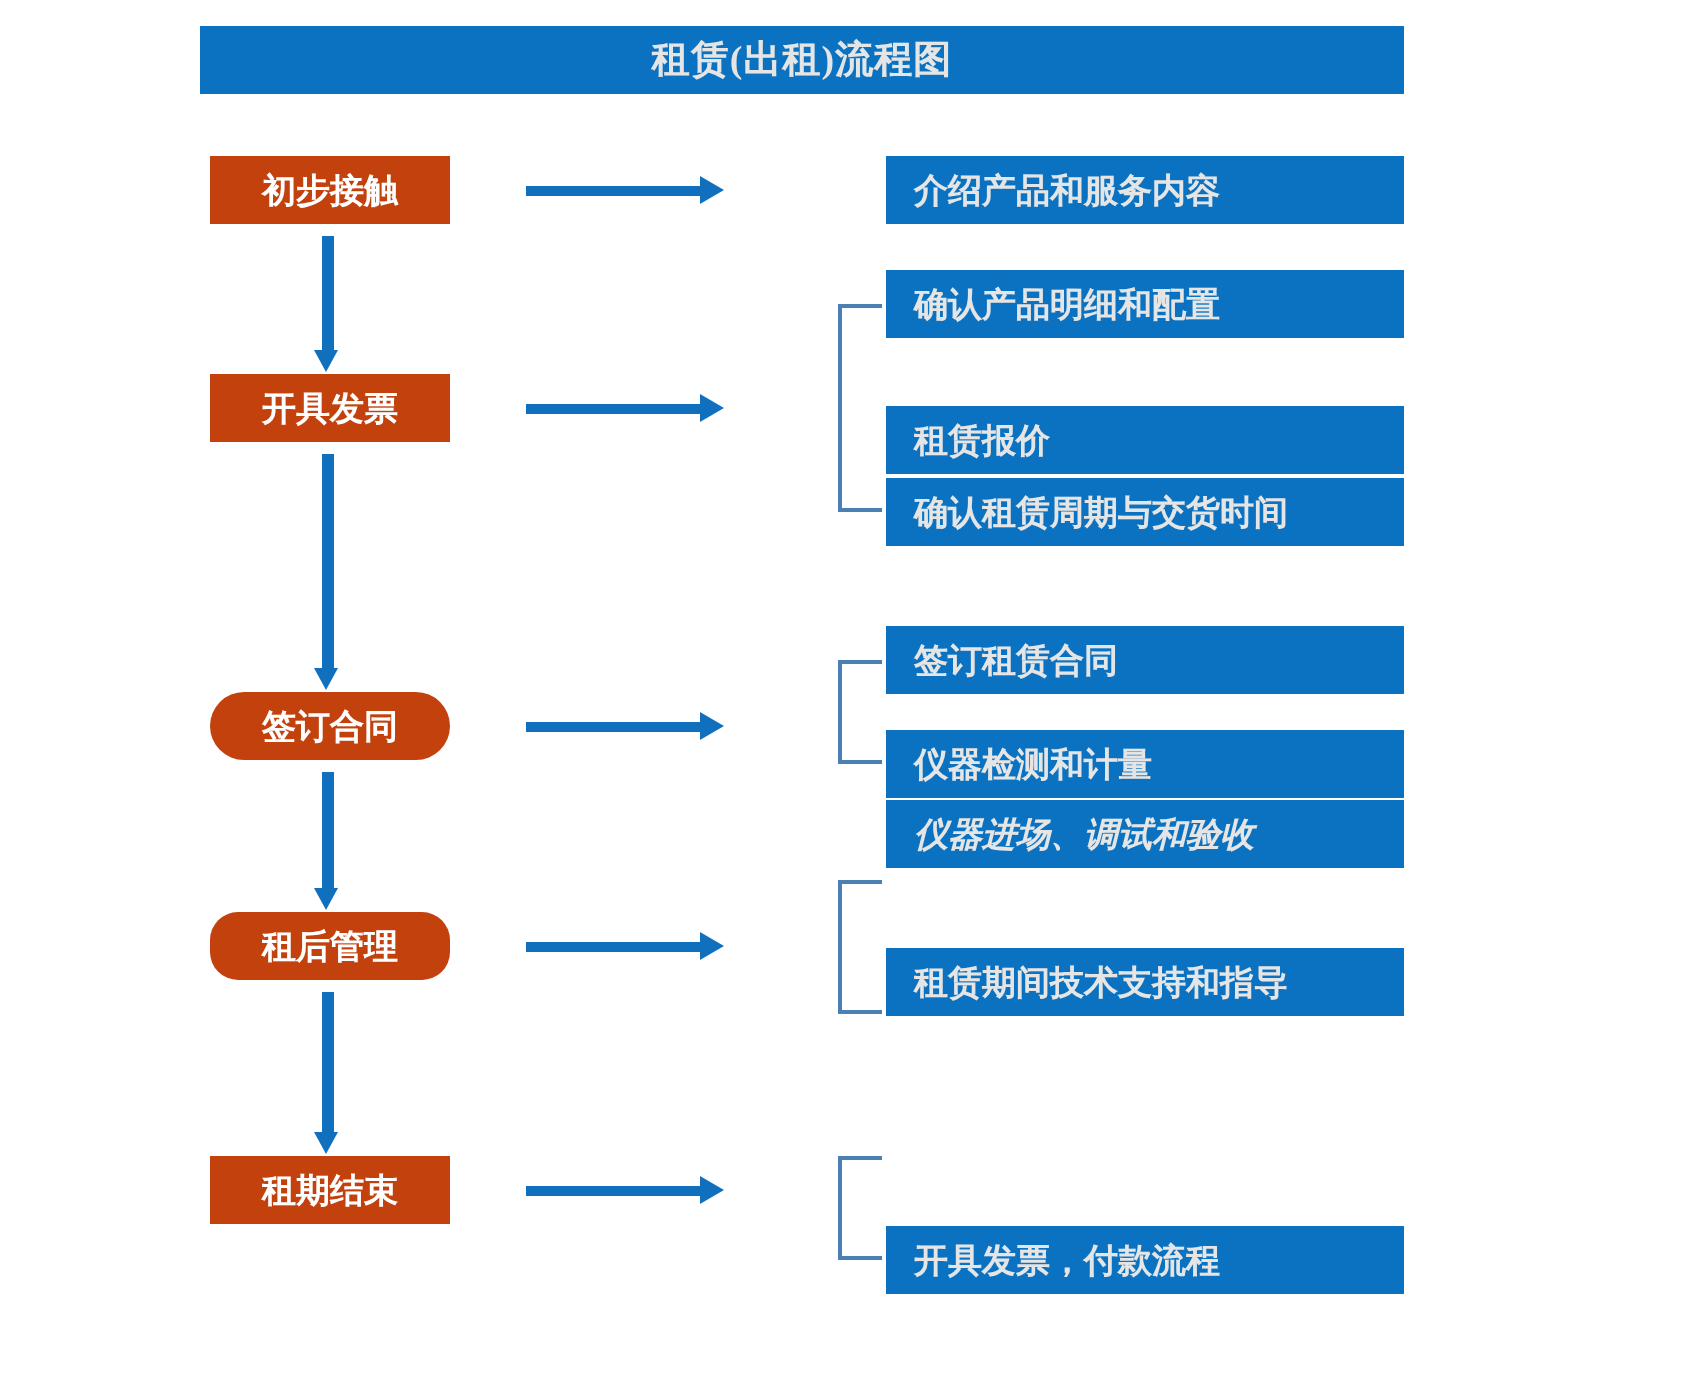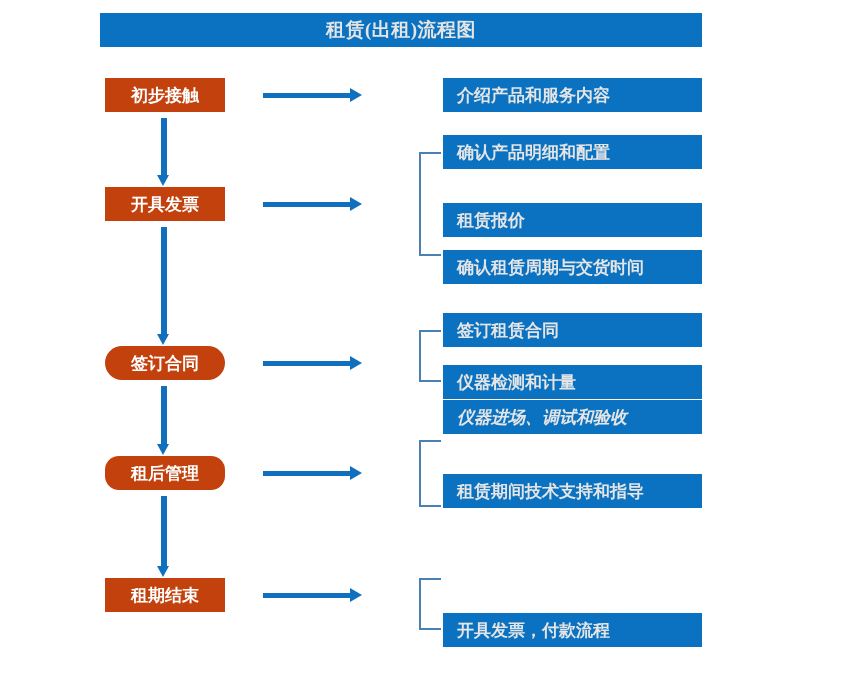--- a/index.html
+++ b/index.html
@@ -193,21 +193,21 @@
   <div class="bracket" style="top:440px; height:67px;"></div>
 
   <div class="bracket" style="top:578px; height:52px;"></div>
 
   <div class="detail-box" style="top:78px;">介绍产品和服务内容</div>
 
   <div class="detail-box" style="top:135px;">确认产品明细和配置</div>
 
   <div class="detail-box" style="top:187px;margin-top:16px;">租赁报价</div>
 
-  <div class="detail-box" style="top:250px;">确认租赁周期与交货时间</div>
+  <div class="detail-box" style="top:239px;">确认租赁周期与交货时间</div>
 
   <div class="detail-box" style="top:313px;">签订租赁合同</div>
 
   <div class="detail-box" style="top:365px;">仪器检测和计量</div>
 
   <div class="detail-box" style="top:400px;font-style:italic;">仪器进场、调试和验收</div>
 
   <div class="detail-box" style="top:474px;">租赁期间技术支持和指导</div>
 
 

